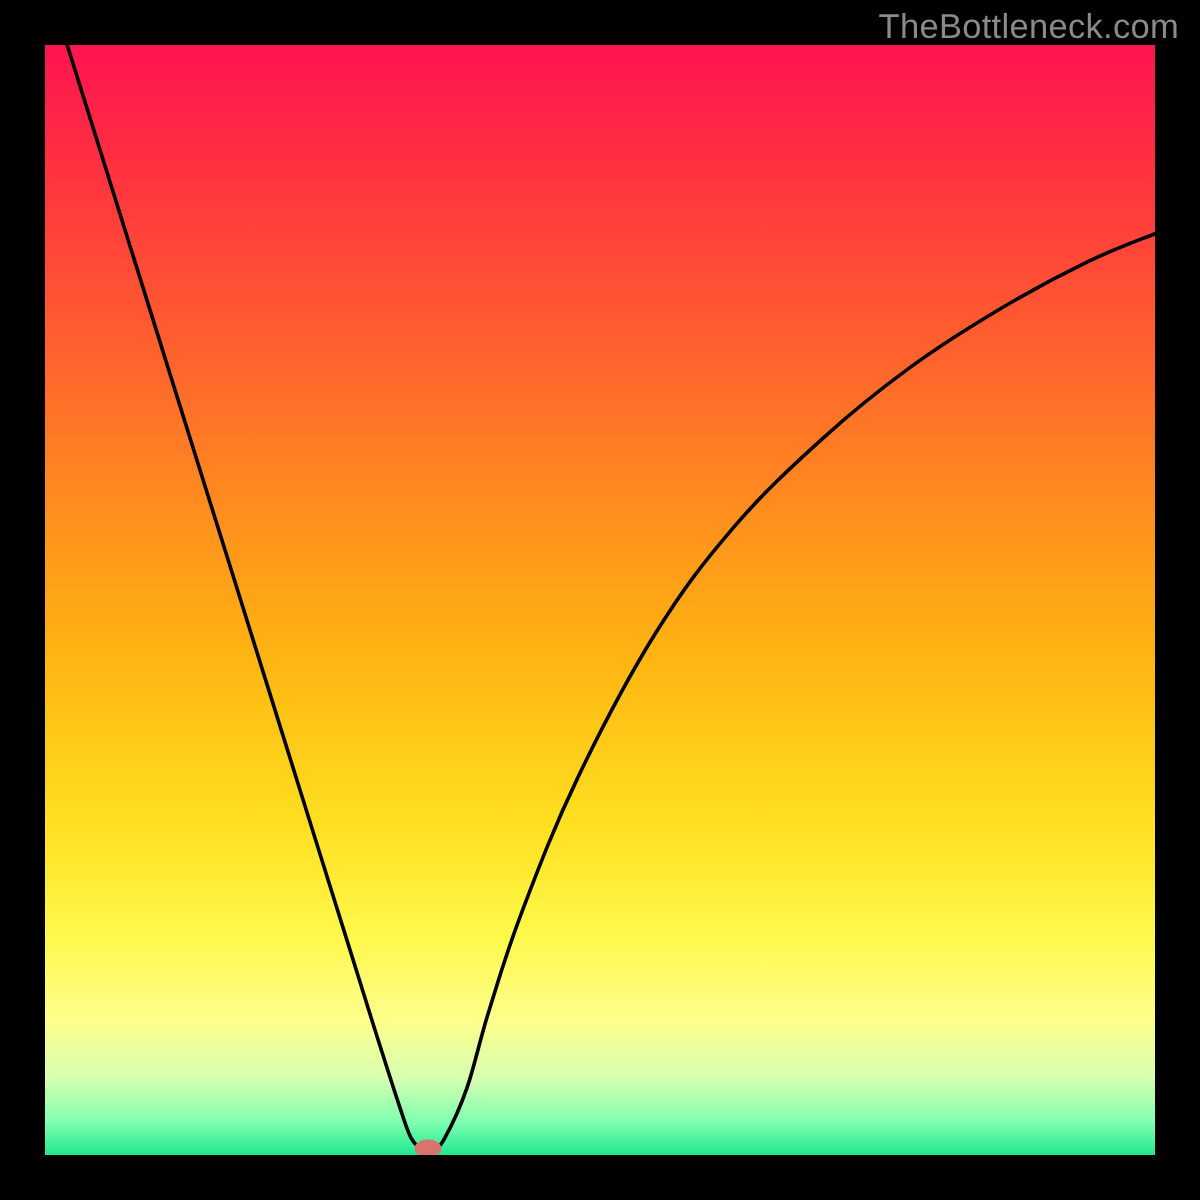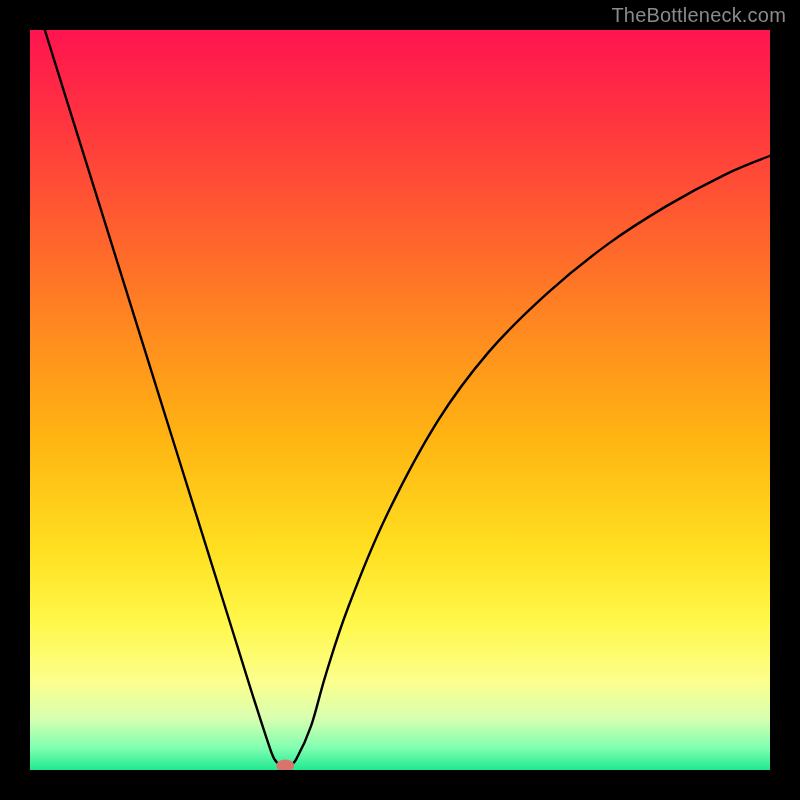--- a/index.html
+++ b/index.html
@@ -25,21 +25,21 @@
     left: 30px;
     width: 740px;
     height: 740px;
     
   }
   .watermark {
     position: absolute;
     top: 4px;
     right: 14px;
     color: #8a8a8a;
-    font-size: 20px;
+    font-size: 23px;
     font-weight: 500;
     letter-spacing: 0.2px;
     user-select: none;
   }
   svg { display: block; }
 </style>
 </head>
 <body>
 
 <div class="frame">

